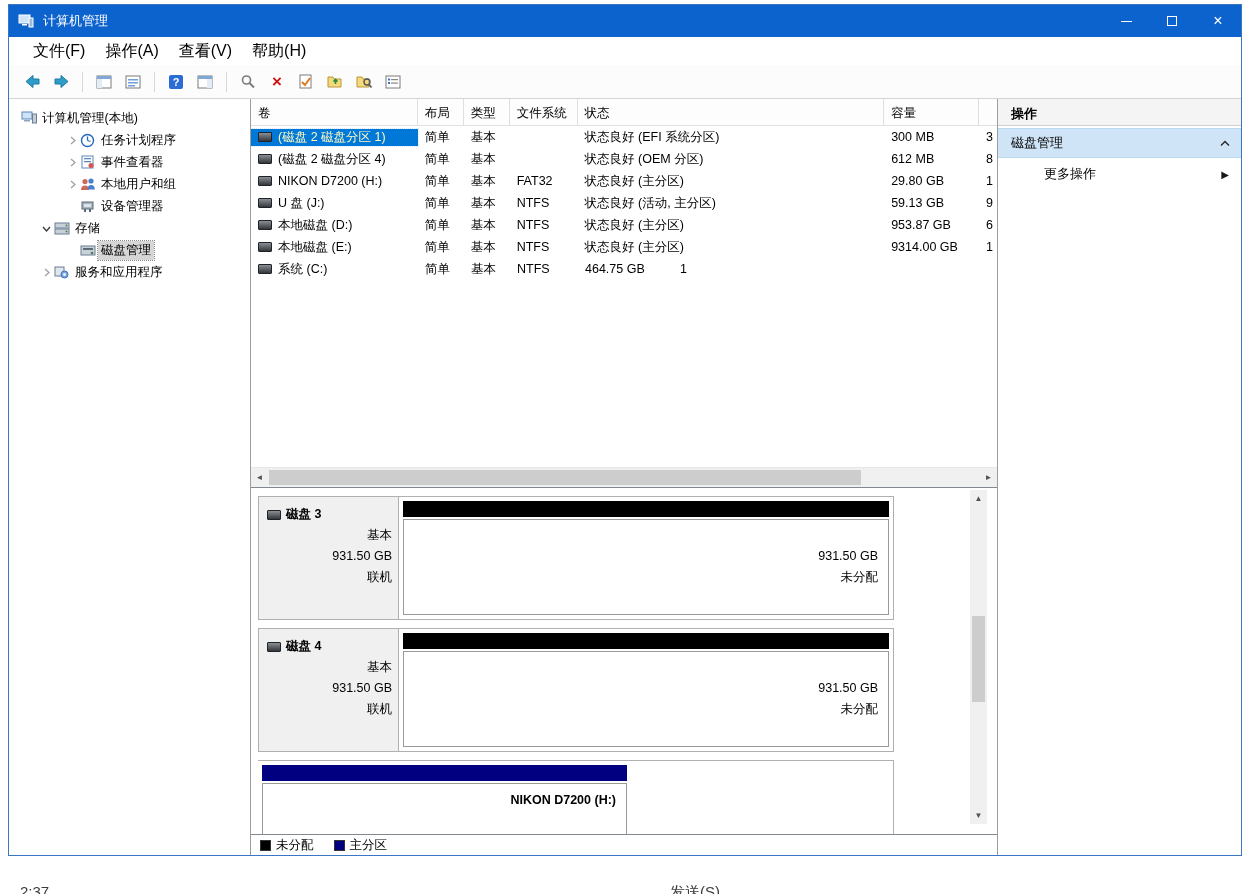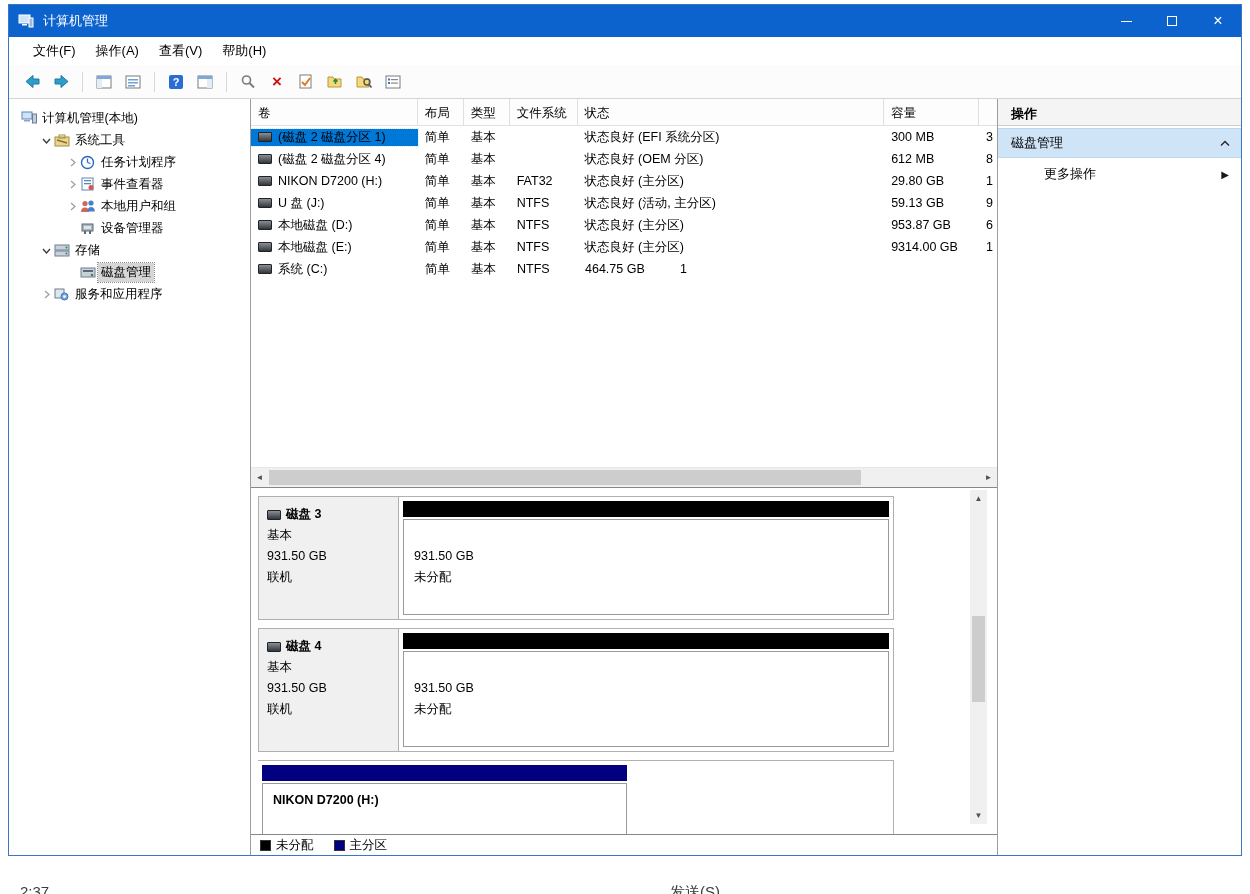--- a/index.html
+++ b/index.html
@@ -24,21 +24,21 @@
   .titlebar .ticon { width:18px; height:16px; margin-right:7px; display:flex; align-items:center; }
   .titlebar .ttext { font-size:13px; }
   .tb-controls { margin-left:auto; display:flex; height:32px; }
   .tb-btn { width:46px; height:32px; display:flex; align-items:center; justify-content:center; color:#fff; }
   .tb-btn .minbar { width:11px; height:1px; background:#fff; }
   .tb-btn .maxbox { width:10px; height:10px; border:1px solid #fff; }
   .tb-btn.close { font-size:16px; line-height:1; }
   
   .menubar {
     height:28px; background:#fff; display:flex; align-items:center;
-    padding-left:14px; font-size:13px; flex:0 0 auto;
+    padding-left:14px; font-size:16px; flex:0 0 auto;
   }
   .menu-item { padding:4px 10px; }
   
   .toolbar {
     height:34px; background:#fcfcfc; border-bottom:1px solid #d4d4d4;
     display:flex; align-items:center; padding-left:10px; gap:3px; flex:0 0 auto;
   }
   .tbtn { width:26px; height:26px; display:flex; align-items:center; justify-content:center; }
   .tsep { width:1px; height:20px; background:#d8d8d8; margin:0 5px; }
   .redx { color:#cc1111; font-weight:bold; font-size:17px; line-height:1; }
@@ -59,27 +59,27 @@
     width:747px; flex:0 0 auto; border-right:1px solid #9d9d9d;
     display:flex; flex-direction:column; background:#fff; min-height:0;
   }
   .volume-pane { height:389px; flex:0 0 auto; border-bottom:1px solid #82888f; position:relative; background:#fff; overflow:hidden; }
   .vheader { display:flex; height:27px; border-bottom:1px solid #e2e2e2; background:#fdfdfd; }
   .hcell { padding:6px 4px 0 7px; border-right:1px solid #e0e0e0; overflow:hidden; white-space:nowrap; }
   .c0{width:167px;} .c1{width:46px;} .c2{width:46px;} .c3{width:68px;} .c4{width:307px;} .c5{width:95px;} .c6{width:18px; border-right:none;}
   .vrow { display:flex; height:22px; align-items:center; }
   .vcell { padding:0 4px 0 7px; white-space:nowrap; overflow:hidden; display:flex; align-items:center; }
   .vicon { width:14px; height:10px; background:linear-gradient(#8a8f95,#33373c); border:1px solid #1f2327; border-radius:1px; margin-right:6px; flex:0 0 auto; }
-  .selcell { background:#0078d7; color:#000000; outline:1px dotted #d0e6ff; }
+  .selcell { background:#0078d7; color:#fef9c3; outline:1px dotted #d0e6ff; }
   .hscroll { position:absolute; left:0; right:0; bottom:0; height:20px; background:#f0f0f0; border-top:1px solid #e6e6e6; }
   .harrow { position:absolute; top:0; width:17px; height:19px; display:flex; align-items:center; justify-content:center; font-size:8px; color:#505050; }
   .harrow.left{left:0;} .harrow.right{right:0;}
   .hthumb { position:absolute; left:18px; top:2px; height:15px; width:592px; background:#cdcdcd; }
   .disk-pane { flex:1 1 auto; position:relative; background:#fff; overflow:hidden; padding:8px 0 0 7px; min-height:0; }
-  .drow { display:flex; width:636px; height:124px; margin-bottom:8px; }
+  .drow { display:flex; width:636px; height:124px; margin-bottom:8px;text-align:right; }
   .dleft { width:141px; flex:0 0 auto; background:#f0f0f0; border:1px solid #b0b0b0; padding:7px 6px 0 8px; line-height:21px; }
   .dname { font-weight:bold; display:flex; align-items:center; }
   .dicon { width:14px; height:10px; background:linear-gradient(#8a8f95,#33373c); border:1px solid #1f2327; border-radius:1px; margin-right:5px; }
   .dright { flex:1 1 auto; border:1px solid #b0b0b0; border-left:none; background:#fff; padding:4px; }
   .band { height:16px; background:#000; margin-bottom:2px; }
   .pbox { border:1px solid #9a9a9a; height:96px; padding:26px 10px 0 10px; line-height:21px; overflow:hidden; }
   .pbox.top { padding-top:6px; }
   .pname { font-weight:bold; }
   .w365 { width:365px; }
   .dscroll { position:absolute; right:10px; top:2px; width:17px; height:334px; background:#f0f0f0; }
@@ -216,35 +216,20 @@
       <div class="trow lv0">
         <span class="ticn">
           <svg width="16" height="14" viewBox="0 0 16 14">
               <rect x="1" y="1" width="10" height="7" fill="#cfe3f7" stroke="#5b87b8"></rect>
               <rect x="3" y="9" width="6" height="1.5" fill="#8aa6c4"></rect>
               <rect x="11.5" y="3" width="4" height="9" fill="#c2cdd9" stroke="#6b7f94"></rect>
             </svg>
         </span>
         <span class="tlabel">计算机管理(本地)</span>
       </div>
-      <div class="trow lv1">
-        <span class="chev">
-            <svg width="11" height="11" viewBox="0 0 11 11">
-              <path d="M2 4 L5.5 8 L9 4" fill="none" stroke="#3c3c3c" stroke-width="1.4"></path>
-            </svg>
-          </span>
-        <span class="ticn">
-          <svg width="16" height="14" viewBox="0 0 16 14">
-              <rect x="1" y="4" width="14" height="9" fill="#e9d491" stroke="#a88d3e"></rect>
-              <rect x="5" y="2" width="6" height="3" fill="none" stroke="#a88d3e"></rect>
-              <line x1="3" y1="7" x2="13" y2="10" stroke="#8a6f2c" stroke-width="1.4"></line>
-            </svg>
-        </span>
-        <span class="tlabel">系统工具</span>
-      </div>
       <div class="trow lv2">
         <span class="chev">
             <svg width="11" height="11" viewBox="0 0 11 11">
               <path d="M4 2 L8 5.5 L4 9" fill="none" stroke="#a0a0a0" stroke-width="1.3"></path>
             </svg>
           </span>
         <span class="ticn">
           <svg width="15" height="15" viewBox="0 0 15 15">
               <circle cx="7.5" cy="7.5" r="6" fill="#fff" stroke="#2468c0" stroke-width="1.4"></circle>
               <line x1="7.5" y1="7.5" x2="7.5" y2="3.5" stroke="#2468c0" stroke-width="1.3"></line>

